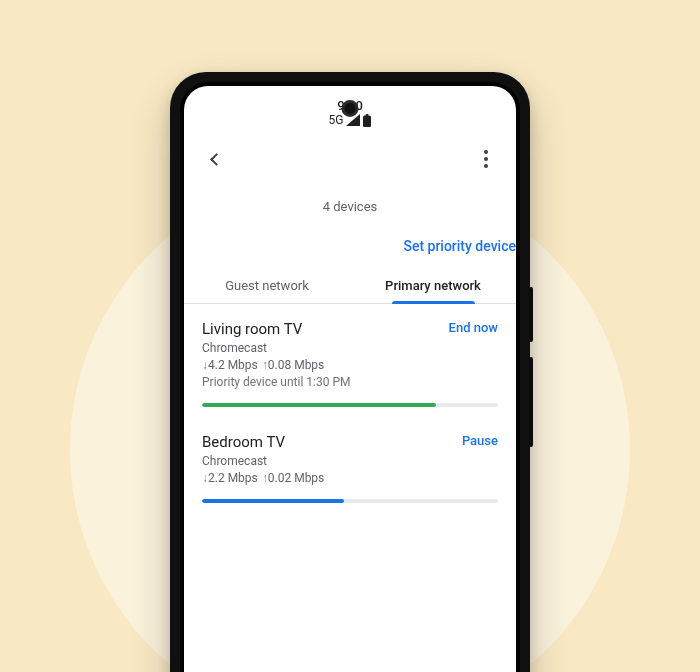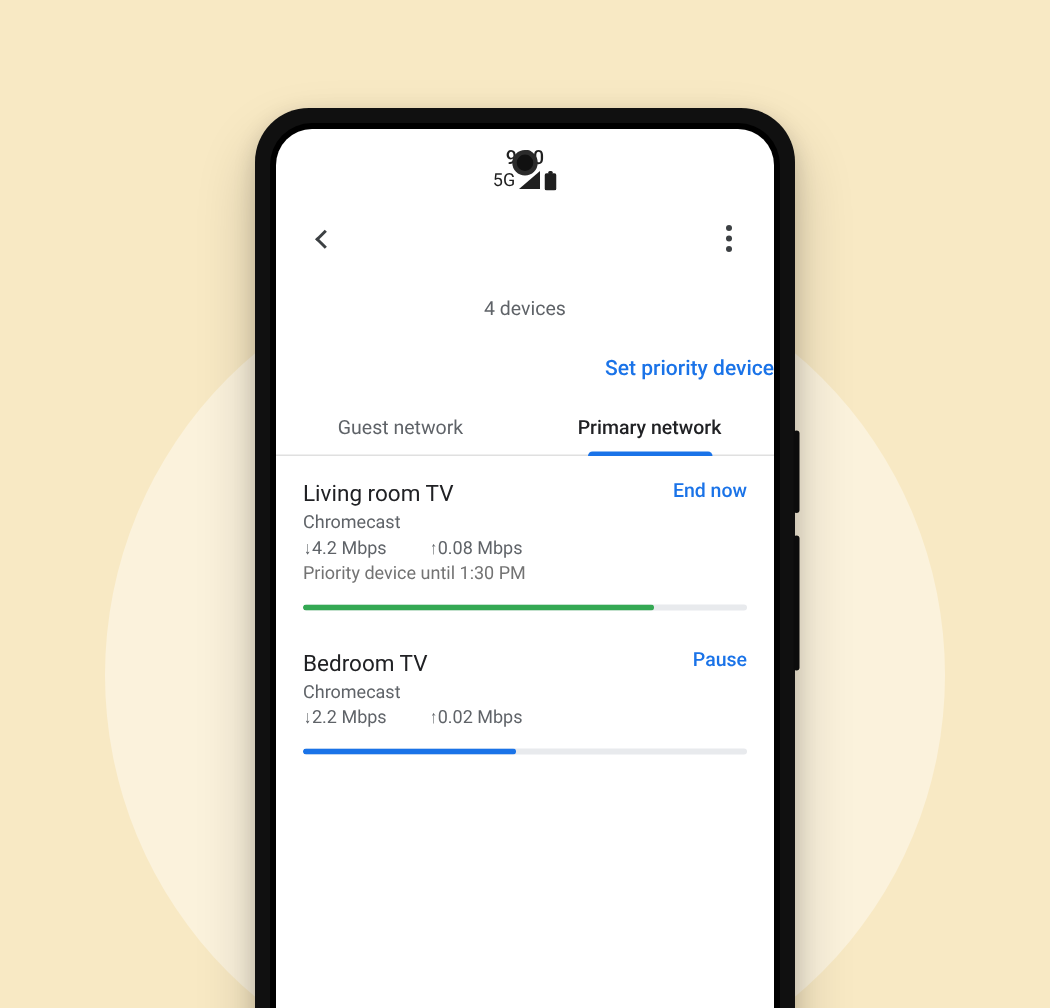--- a/index.html
+++ b/index.html
@@ -27,21 +27,21 @@
     .tab { flex: 1; text-align: center; padding: 10px 0; font-size: 13px; color: #5f6368; cursor: pointer; position: relative; }
     .tab.active { color: #202124; font-weight: 500; }
     .tab.active::after { content: ''; position: absolute; bottom: -1px; left: 25%; right: 25%; height: 3px; background: #1a73e8; border-radius: 3px 3px 0 0; }
     .device-list { flex: 1; overflow-y: auto; }
     .device { padding: 16px 18px 10px; }
     .device-head { display: flex; justify-content: space-between; align-items: flex-start; }
     .device-name { font-size: 15px; color: #202124; }
     .device-action { font-size: 13px; font-weight: 500; color: #1a73e8; cursor: pointer; }
     .device-action.dim { color: #5f6368; font-weight: 400; cursor: default; }
     .device-sub { font-size: 12px; color: #5f6368; margin-top: 3px; }
-    .device-speed { font-size: 12px; color: #5f6368; margin-top: 3px; display: flex; gap: 28px; }
+    .device-speed { font-size: 12px; color: #5f6368; margin-top: 3px; display: flex; gap: 4px; }
     .device-priority { font-size: 12px; color: #737373; margin-top: 3px; }
     .bar { height: 4px; background: #e8eaed; border-radius: 2px; margin-top: 14px; overflow: hidden; }
     .bar-fill { height: 100%; border-radius: 2px; }
     .bar-fill.green { background: #34a853; }
     .bar-fill.blue { background: #1a73e8; }
     .arrow-chr { display:inline-block; transform: scaleX(0.75); }
     svg { display:block; }
   </style>
 </head>
 <body>

